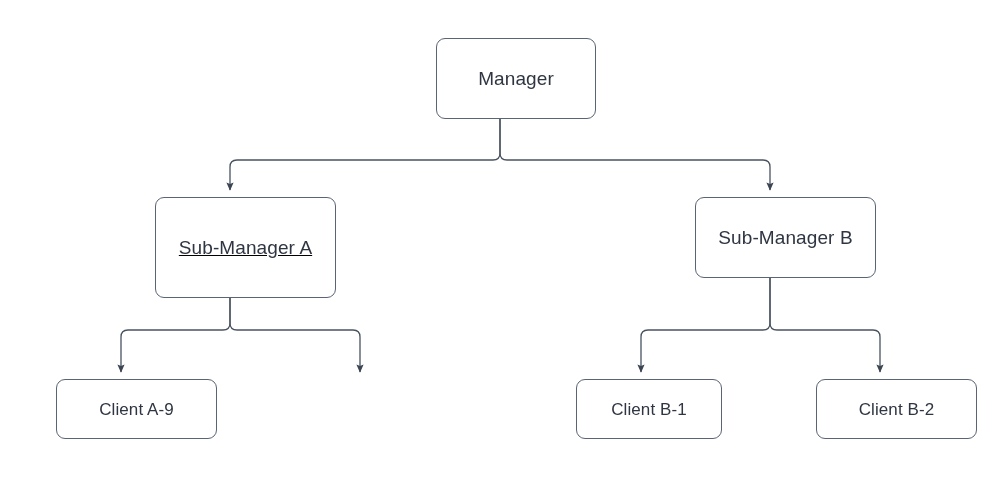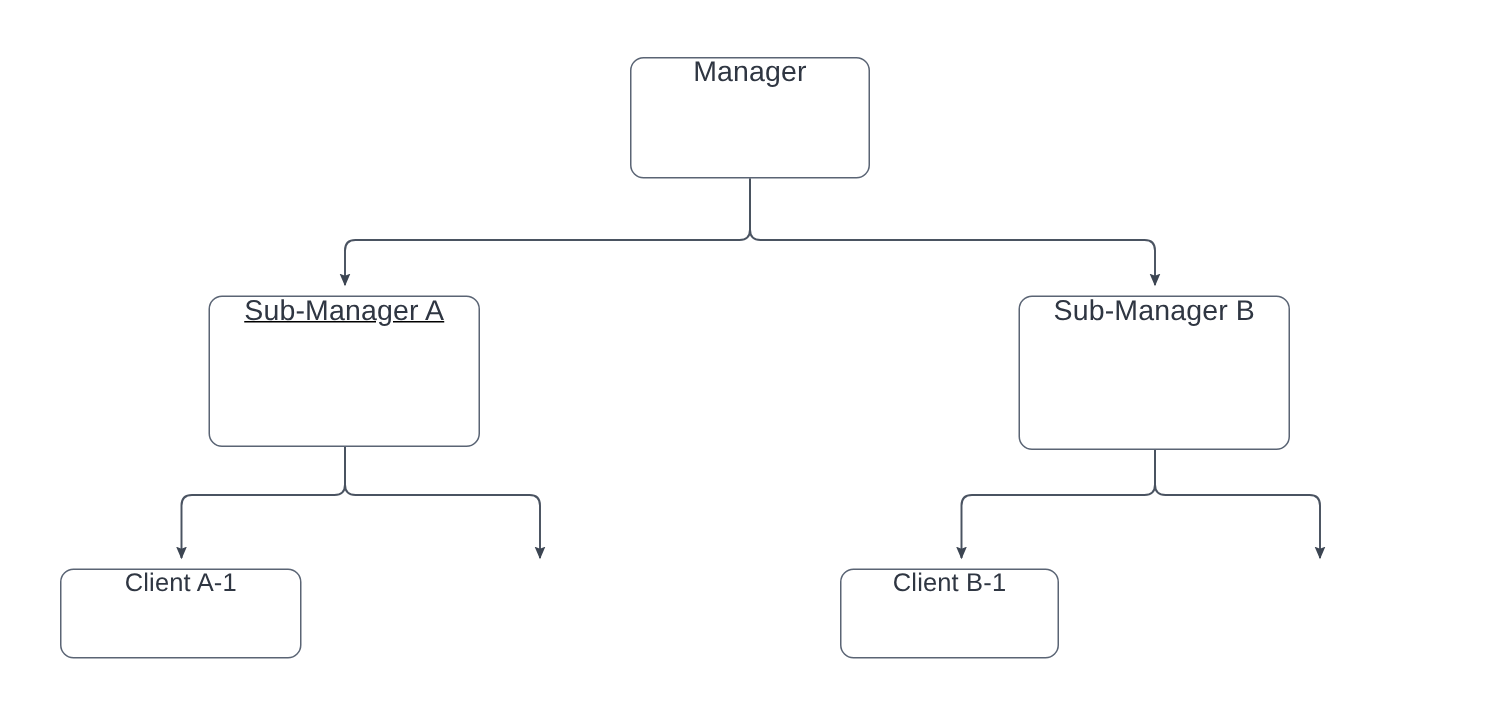--- a/index.html
+++ b/index.html
@@ -27,36 +27,37 @@
     width: 1000px;
     height: 480px;
   }
   .node-box {
     position: absolute;
     box-sizing: border-box;
     background: #ffffff;
     border: 1.3px solid #5a6474;
     border-radius: 9px;
     display: flex;
-    align-items: flex-start;
+    align-items: center;
     justify-content: center;
     z-index: 2;
+    margin-left: 16px;
   }
   .node-label {
     color: #2f3642;
     font-family: "Liberation Sans", sans-serif;
     font-size: 19px;
     line-height: 1;
     letter-spacing: 0.1px;
     white-space: nowrap;
     text-align: center;
   }
   .node-box.root   { left: 420px; top: 38px;  width: 160px; height: 81px; }
   .node-box.mid-a  { left: 139px; top: 197px; width: 181px; height: 101px; text-decoration: underline; }
-  .node-box.mid-b  { left: 679px; top: 197px; width: 181px; height: 103px; }
+  .node-box.mid-b  { left: 679px; top: 197px; width: 181px; height: 81px; }
   .node-box.leaf-a1 { left: 40px;  top: 379px; width: 161px; height: 60px; }
   .node-box.leaf-a2 { left: 280px; top: 379px; width: 161px; height: 60px; }
   .node-box.leaf-b1 { left: 560px; top: 379px; width: 146px; height: 60px; }
   .node-box.leaf-b2 { left: 800px; top: 379px; width: 161px; height: 60px; }
   .node-box.leaf-a1 .node-label,
   .node-box.leaf-a2 .node-label,
   .node-box.leaf-b1 .node-label,
   .node-box.leaf-b2 .node-label { font-size: 17px; }
 </style>
 </head>
@@ -93,22 +94,25 @@
 
   <div class="node-box mid-a">
     <span class="node-label">Sub-Manager A</span>
   </div>
 
   <div class="node-box mid-b">
     <span class="node-label">Sub-Manager B</span>
   </div>
 
   <div class="node-box leaf-a1">
-    <span class="node-label">Client A-1</span>
+    <span class="node-label">Client A-9</span>
   </div>
 
 
   <div class="node-box leaf-b1">
     <span class="node-label">Client B-1</span>
   </div>
 
+  <div class="node-box leaf-b2">
+    <span class="node-label">Client B-2</span>
+  </div>
 
 </div>
 
 </body></html>

